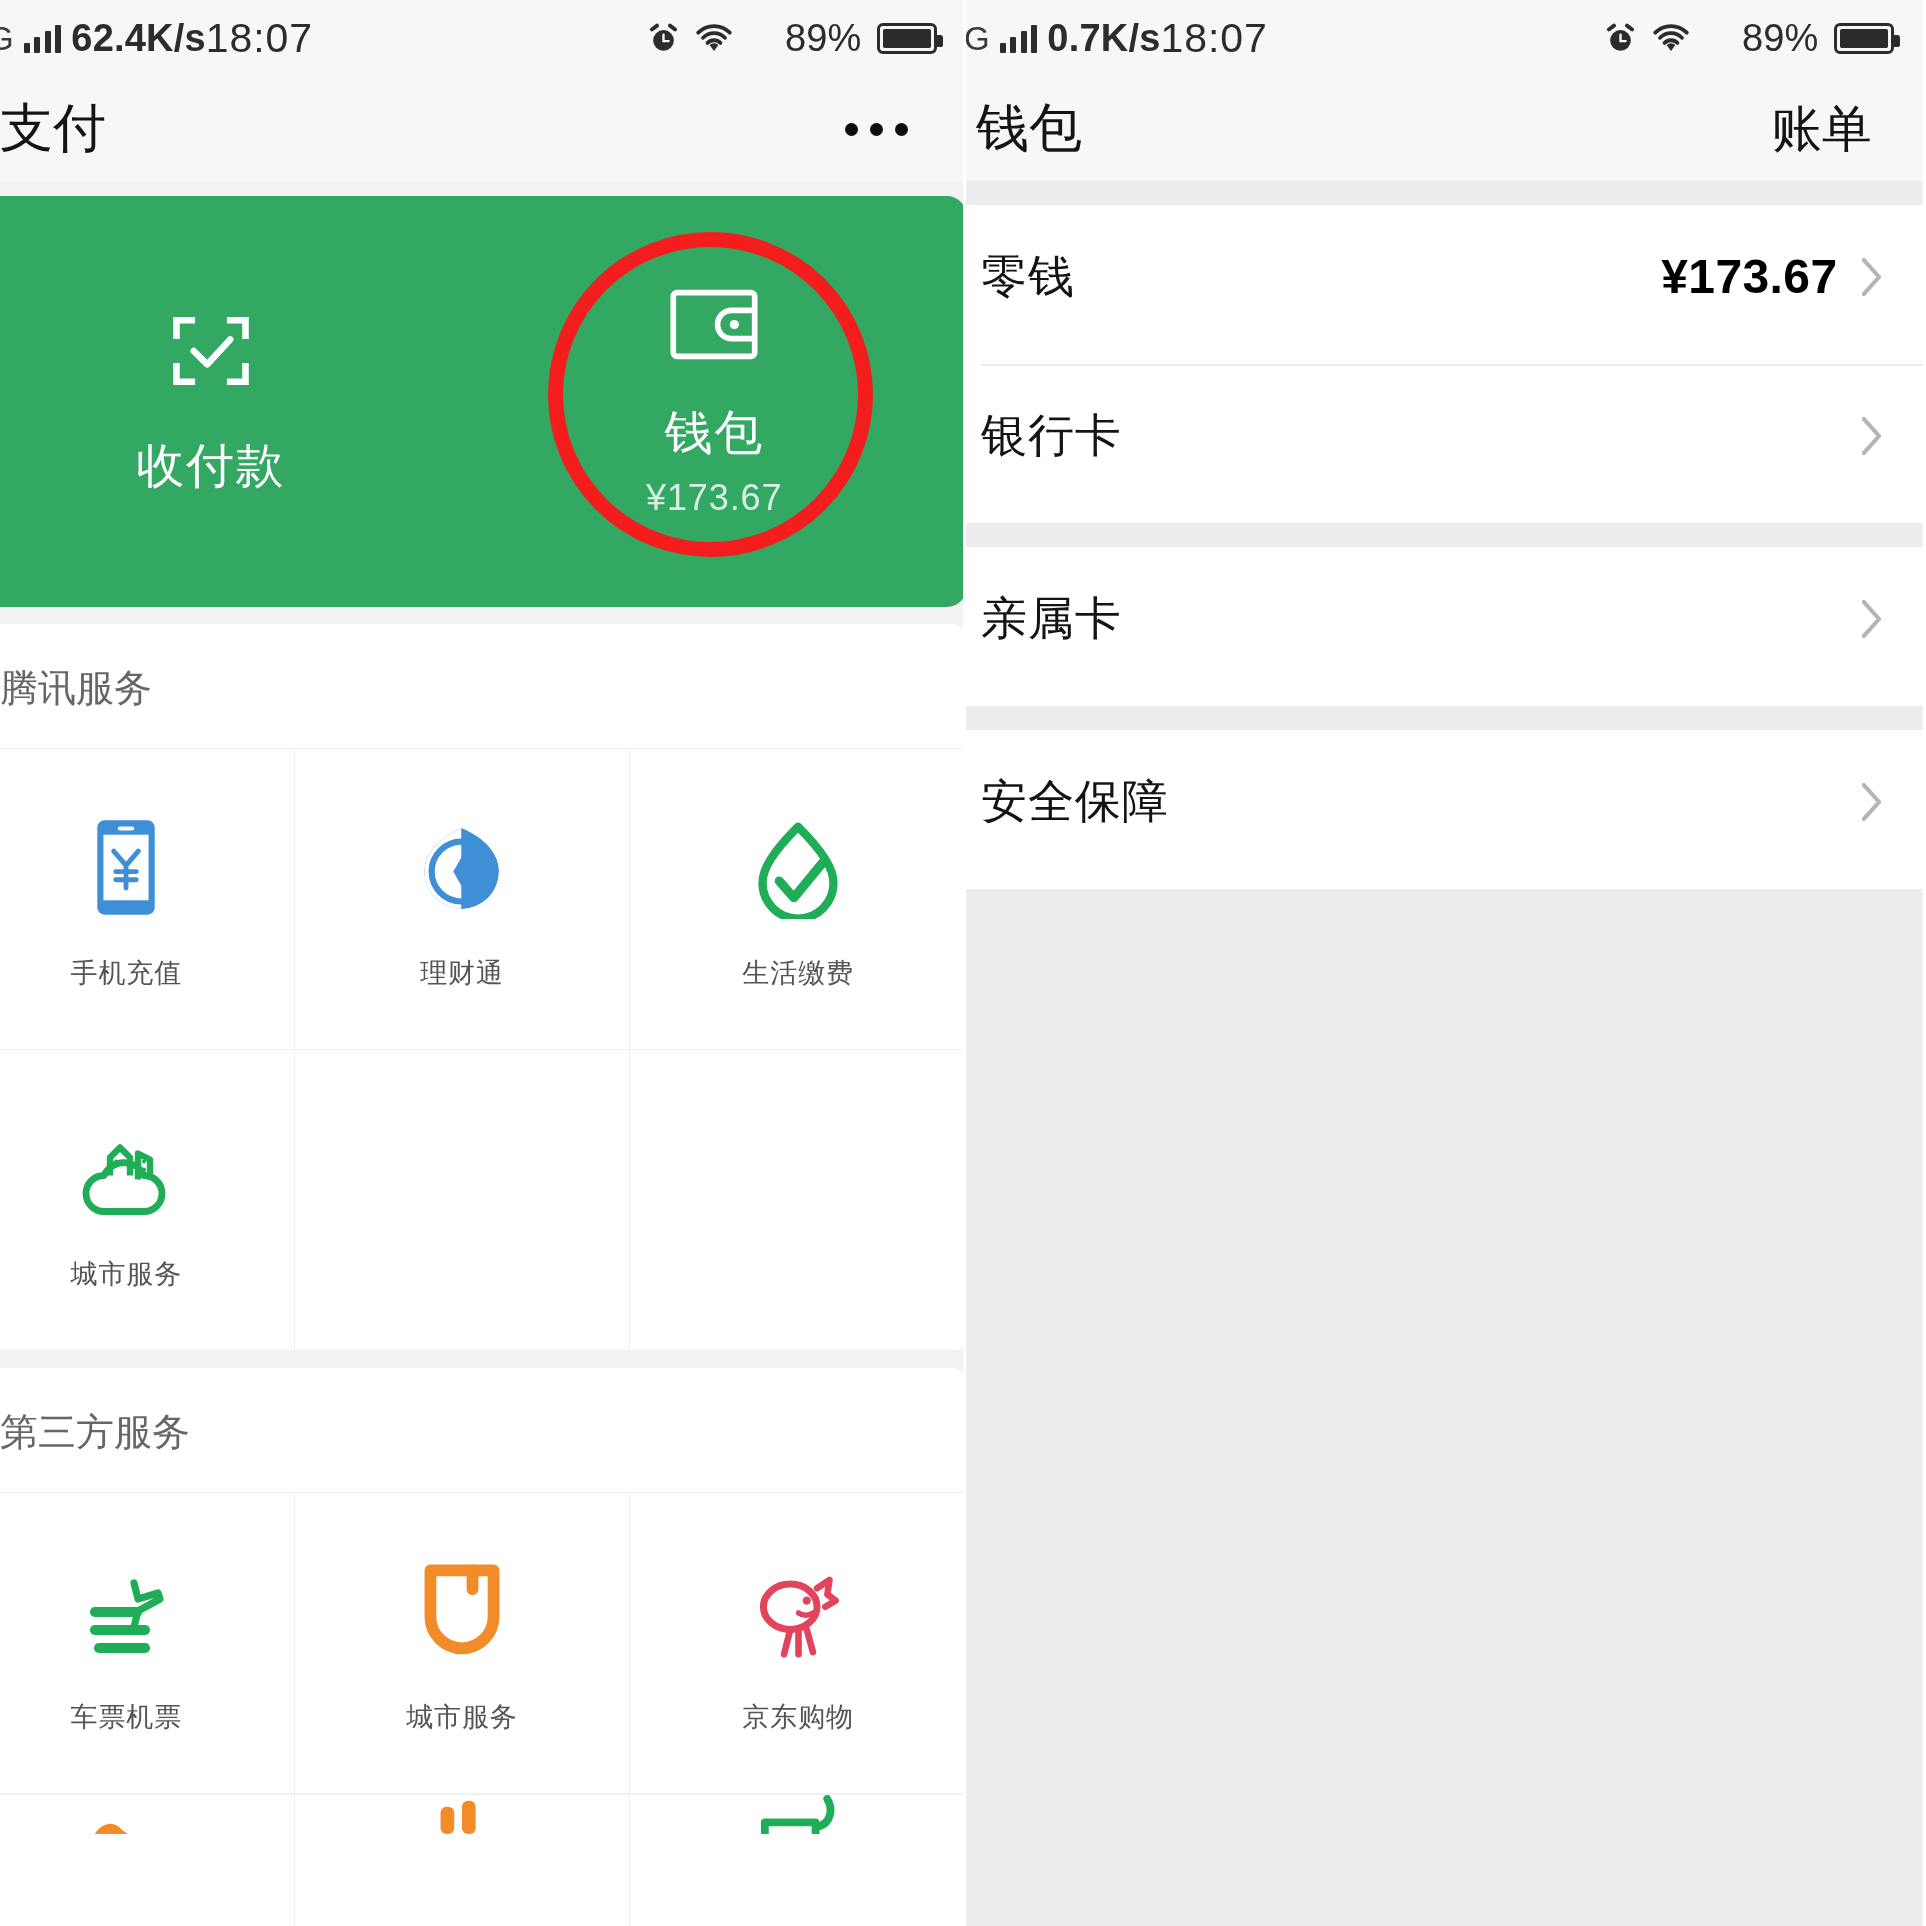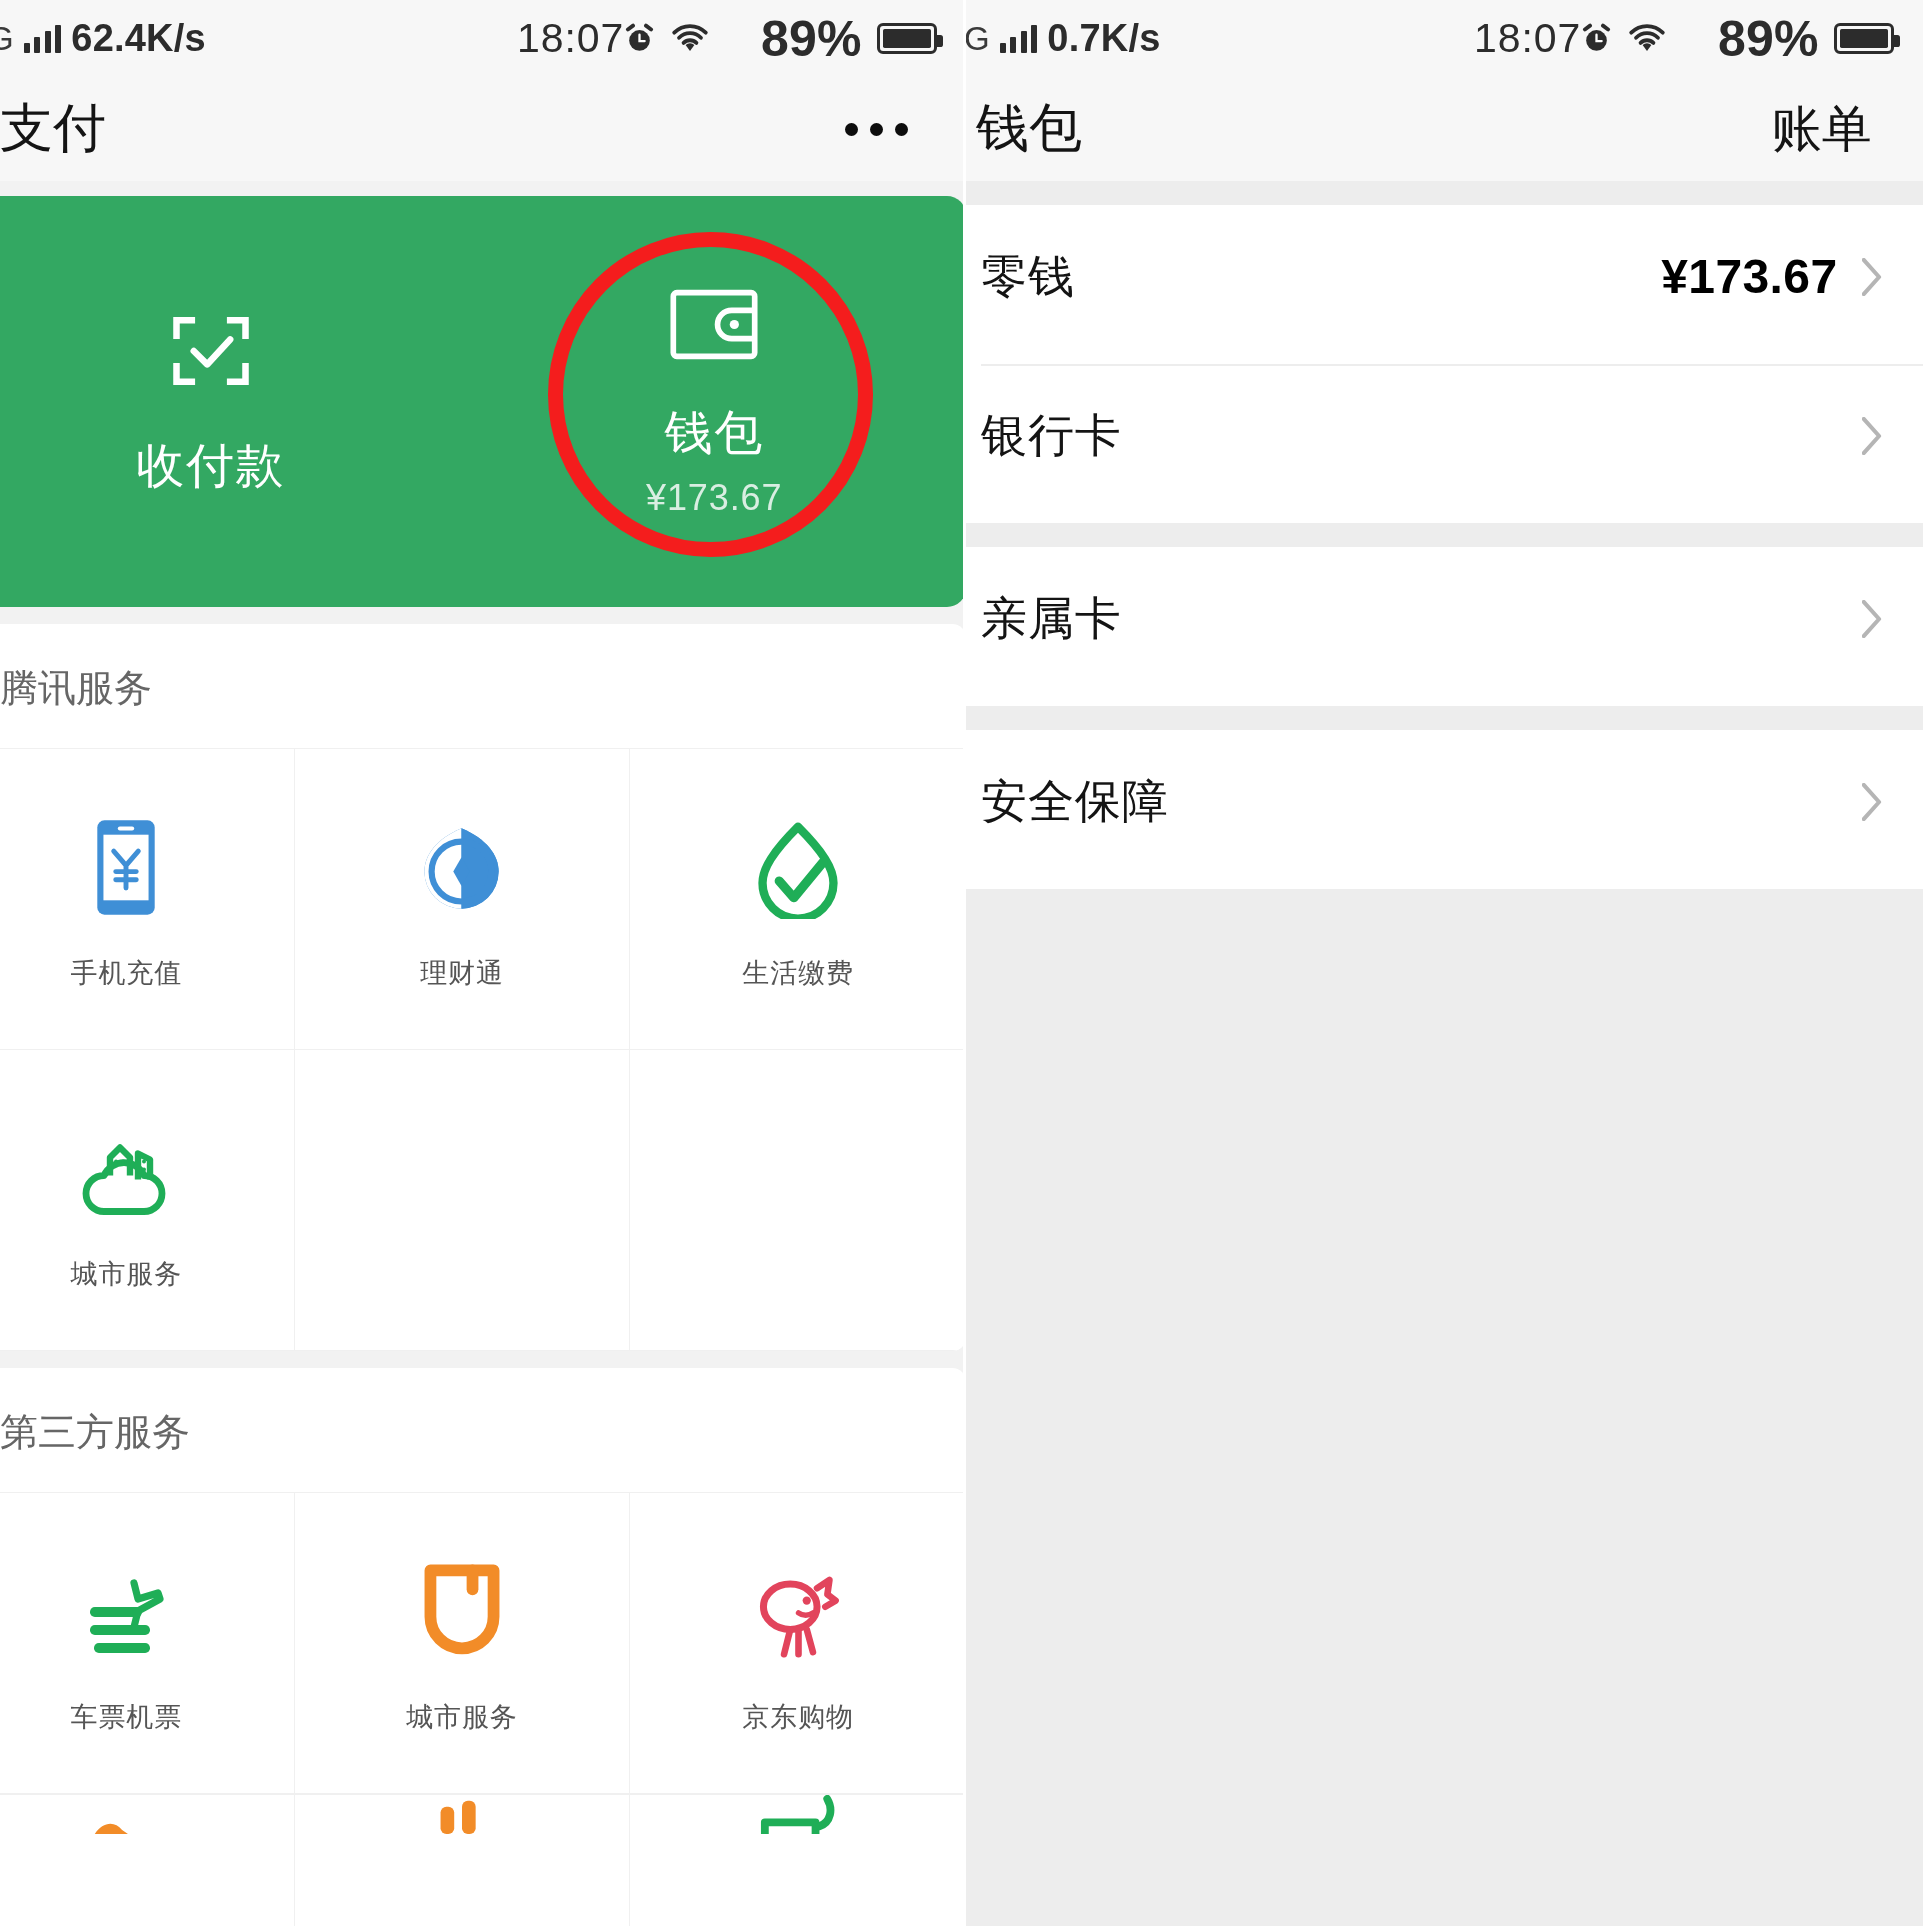--- a/index.html
+++ b/index.html
@@ -27,25 +27,25 @@
   }
   .sb-left { display:flex; align-items:center; gap:10.3px; }
   .sb-g { font-size:33px; font-weight:400; color:#3a3a3a; }
   .bars { display:flex; align-items:flex-end; gap:4.3px; height:29px; }
   .bars i { width:6px; background:#2c2c2c; display:block; border-radius:0.9px; }
   .bars i:nth-child(1){height:10.3px}
   .bars i:nth-child(2){height:16.3px}
   .bars i:nth-child(3){height:22px}
   .bars i:nth-child(4){height:28px}
   .sb-speed { font-size:38px; font-weight:700; }
-  .sb-center { flex:1; text-align:right; font-size:41px; font-weight:500; letter-spacing:0.9px;}
+  .sb-center { flex:1; text-align:left; font-size:41px; font-weight:500; letter-spacing:0.9px;}
   .sb-right { display:flex; align-items:center; gap:15.4px; }
   .ico-alarm { width:31px;height:31px; }
   .ico-wifi { width:38px;height:31px; }
-  .sb-batt-text { font-size:50px; font-weight:700;margin-left:37px; }
+  .sb-batt-text { font-size:38px; font-weight:400;margin-left:37px; }
   .batt { width:60px; height:31px; border:3.4px solid #2c2c2c; border-radius:6px; position:relative; padding:3.4px; }
   .batt::after{ content:""; position:absolute; right:-9.4px; top:8.6px; width:6px; height:12px; background:#2c2c2c; border-radius:0 2.6px 2.6px 0;}
   .batt i { display:block; height:100%; background:#2c2c2c; border-radius:1.7px; }
 
   .navbar {
     height:104px; background:#f7f7f7; display:flex; align-items:center;
     padding:0 41px; justify-content:space-between;
   }
   .nav-title { font-size:53px; color:#141414; font-weight:400; }
   .nav-dots { display:flex; gap:12px; padding-right:17px;}

